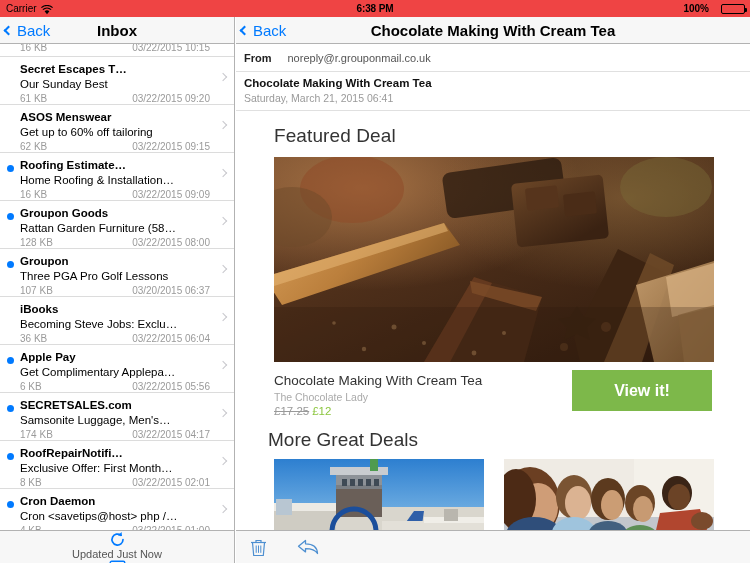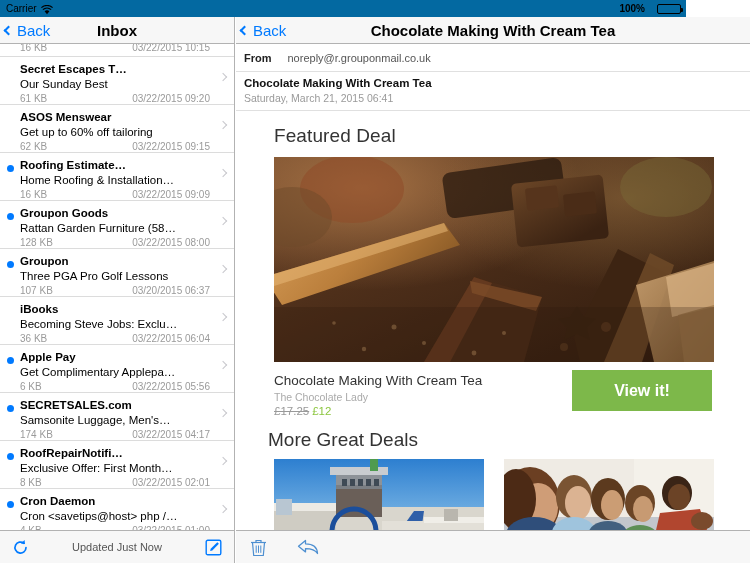--- a/index.html
+++ b/index.html
@@ -18,23 +18,23 @@
     width: 750px;
     height: 563px;
     overflow: hidden;
     background: #fff;
   }
 
   
   .status-bar {
     position: absolute;
     top: 0; left: 0;
-    width: 686px;
+    width: 750px;
     height: 17px;
-    background: #0369a1;
+    background: #ef4444;
     font-size: 10px;
     color: #000;
     display: flex;
     align-items: center;
     z-index: 30;
   }
   .status-left {
     position: absolute;
     left: 6px;
     display: flex;
@@ -187,20 +187,21 @@
     position: absolute;
     bottom: 0; left: 0;
     width: 234px;
     height: 33px;
     background: #f7f7f7;
     border-top: 1px solid #b2b2b2;
     display: flex;
     align-items: center;
     justify-content: space-between;
     padding: 0 12px;
+    flex-direction: column;
   }
   .tb-status {
     font-size: 11px;
     color: #555;
     flex: 1;
     text-align: center;
   }
   .icon-btn {
     cursor: pointer;
     color: #007aff;
@@ -352,20 +353,21 @@
     <div class="status-left">
       <span>Carrier</span>
       <span class="wifi-icon">
         <svg width="12" height="10" viewBox="0 0 12 10">
           <path d="M6 9.2 L3.6 6.3 A3.6 3.6 0 0 1 8.4 6.3 Z" fill="#000"></path>
           <path d="M1.9 4.6 A6.2 6.2 0 0 1 10.1 4.6" stroke="#000" stroke-width="1.2" fill="none"></path>
           <path d="M0.4 2.6 A8.4 8.4 0 0 1 11.6 2.6" stroke="#000" stroke-width="1.2" fill="none"></path>
         </svg>
       </span>
     </div>
+    <div class="status-center">6:38 PM</div>
     <div class="status-right">
       <span>100%</span>
       <span class="battery">
         <span class="battery-fill" id="battery-fill" style="width:100%"></span>
       </span>
     </div>
   </div>
 
   <div class="left-panel">
 

